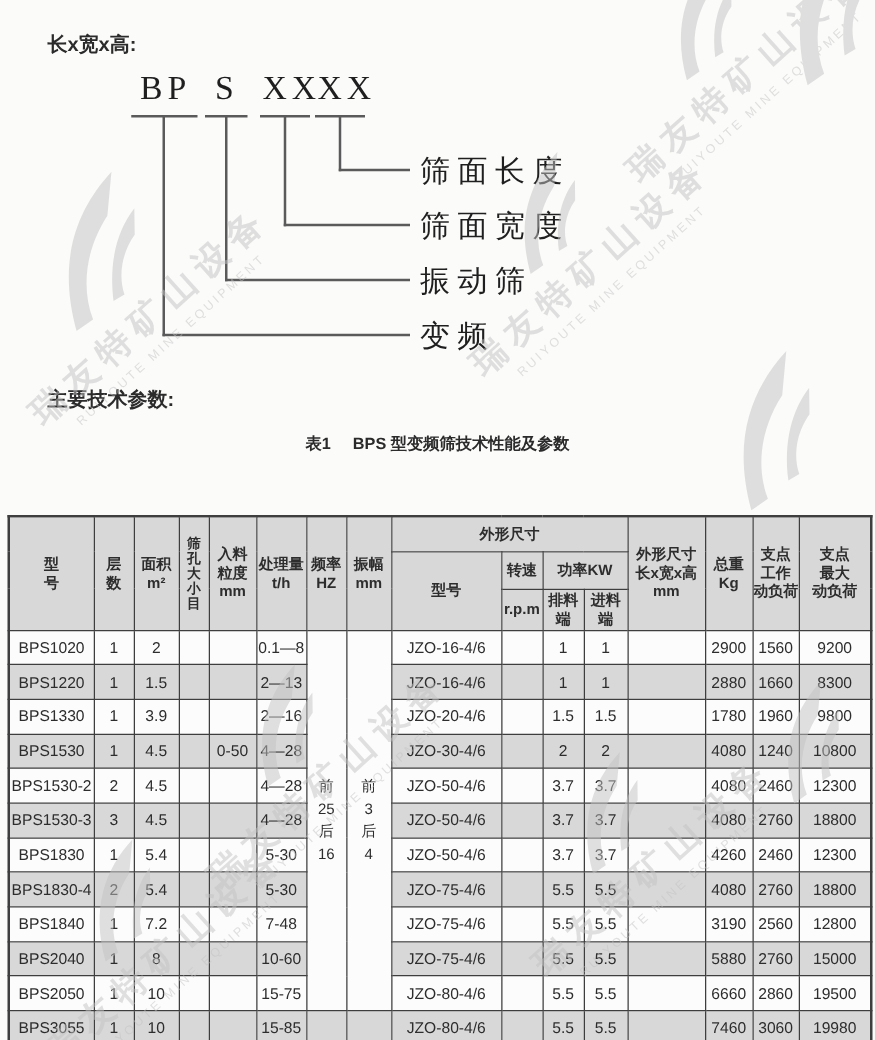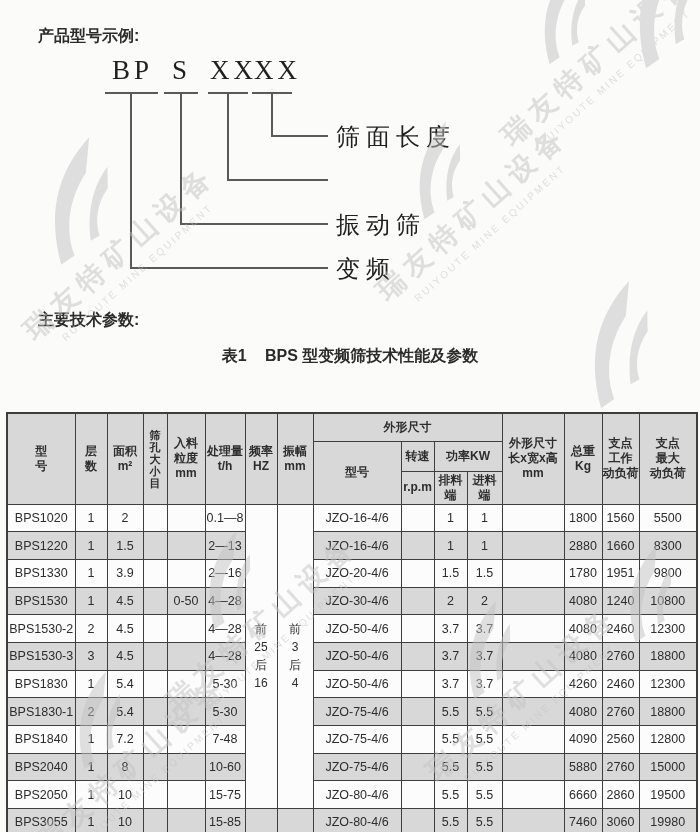--- a/index.html
+++ b/index.html
@@ -15,21 +15,21 @@
       transform:rotate(-42deg);color:#c3c3c3;}
   .wm .cn{font-size:28px;font-weight:700;letter-spacing:7px;white-space:nowrap;}
   .wm .en{font-size:10px;letter-spacing:2.5px;white-space:nowrap;}
   .swoosh{width:92px;height:70px;fill:#c3c3c3;}
   .swoosh.big{width:120px;height:92px;}
   
   .sec-title{position:absolute;left:38px;font-size:16px;font-weight:700;color:#2b2b2b;margin:0;z-index:1;}
   #sec1{top:26px;}
   #sec2{top:310px;}
   .caption{position:absolute;top:346px;left:0;width:700px;text-align:center;
-           font-size:16px;font-weight:700;color:#2b2b2b;z-index:1;}
+           font-size:13px;font-weight:700;color:#2b2b2b;z-index:1;}
   .caption span{margin:0 7px;}
   
   .diagram{position:absolute;left:0;top:0;width:700px;height:300px;z-index:1;}
   .code{position:absolute;top:55px;font-family:"Liberation Serif","DejaVu Serif",serif;
         font-size:27px;letter-spacing:4px;color:#1f1f1f;}
   .dline{position:absolute;background:#5a5a5a;}
   .dlabel{position:absolute;font-family:"Liberation Serif","DejaVu Serif",serif;
           font-size:24px;letter-spacing:6px;color:#1f1f1f;white-space:nowrap;}
   
   table{border-collapse:collapse;table-layout:fixed;width:690px;position:absolute;
@@ -110,21 +110,21 @@
   </div>
   <div class="wm logo-only" style="left:600px;top:560px;">
     <svg class="swoosh" viewBox="0 0 120 90">
         <path d="M8 82 C34 30 72 10 114 6 L88 30 C58 38 34 58 24 84 Z"></path>
         <path d="M46 84 C64 58 86 44 108 40 L94 56 C76 60 62 72 56 86 Z"></path>
       </svg>
 
   </div>
 </div>
 
-<h2 class="sec-title" id="sec1">产品型号示例:</h2>
+<h2 class="sec-title" id="sec1">长x宽x高:</h2>
 
 <div class="diagram">
   <span class="code" style="left:112px;">BP</span>
   <span class="code" style="left:172px;">S</span>
   <span class="code" style="left:210px;">XX</span>
   <span class="code" style="left:254px;">XX</span>
 
   <div class="dline" style="left:105px;top:92px;width:53px;height:2px;"></div>
   <div class="dline" style="left:164px;top:92px;width:34px;height:2px;"></div>
   <div class="dline" style="left:208px;top:92px;width:40px;height:2px;"></div>
@@ -134,20 +134,21 @@
   <div class="dline" style="left:180px;top:92px;width:2px;height:133px;"></div>
   <div class="dline" style="left:227px;top:92px;width:2px;height:89px;"></div>
   <div class="dline" style="left:271px;top:92px;width:2px;height:45px;"></div>
 
   <div class="dline" style="left:271px;top:135px;width:57px;height:2px;"></div>
   <div class="dline" style="left:227px;top:179px;width:101px;height:2px;"></div>
   <div class="dline" style="left:180px;top:223px;width:148px;height:2px;"></div>
   <div class="dline" style="left:130px;top:267px;width:198px;height:2px;"></div>
 
   <span class="dlabel" style="left:336px;top:121px;">筛面长度</span>
+  <span class="dlabel" style="left:336px;top:165px;">筛面宽度</span>
   <span class="dlabel" style="left:336px;top:209px;">振动筛</span>
   <span class="dlabel" style="left:336px;top:253px;">变频</span>
 </div>
 
 <h2 class="sec-title" id="sec2">主要技术参数:</h2>
 
 <div class="caption">
   <span>表1</span>
   <span>BPS 型变频筛技术性能及参数</span>
 </div>
@@ -233,23 +234,23 @@
 16</td>
         <td rowspan="11" class="mergedv">前
 3
 后
 4</td>
         <td>JZO-16-4/6</td>
         <td></td>
         <td>1</td>
         <td>1</td>
         <td></td>
-        <td>1800</td>
+        <td>2900</td>
         <td>1560</td>
-        <td>5500</td>
+        <td>9200</td>
       </tr>
       <tr class="alt">
         <td>BPS1220</td>
         <td>1</td>
         <td>1.5</td>
         <td></td>
         <td></td>
         <td>2—13</td>
         <td>JZO-16-4/6</td>
         <td></td>
@@ -266,21 +267,21 @@
         <td>3.9</td>
         <td></td>
         <td></td>
         <td>2—16</td>
         <td>JZO-20-4/6</td>
         <td></td>
         <td>1.5</td>
         <td>1.5</td>
         <td></td>
         <td>1780</td>
-        <td>1951</td>
+        <td>1960</td>
         <td>9800</td>
       </tr>
       <tr class="alt">
         <td>BPS1530</td>
         <td>1</td>
         <td>4.5</td>
         <td></td>
         <td>0-50</td>
         <td>4—28</td>
         <td>JZO-30-4/6</td>
@@ -334,21 +335,21 @@
         <td>JZO-50-4/6</td>
         <td></td>
         <td>3.7</td>
         <td>3.7</td>
         <td></td>
         <td>4260</td>
         <td>2460</td>
         <td>12300</td>
       </tr>
       <tr class="alt">
-        <td>BPS1830-1</td>
+        <td>BPS1830-4</td>
         <td>2</td>
         <td>5.4</td>
         <td></td>
         <td></td>
         <td>5-30</td>
         <td>JZO-75-4/6</td>
         <td></td>
         <td>5.5</td>
         <td>5.5</td>
         <td></td>
@@ -361,21 +362,21 @@
         <td>1</td>
         <td>7.2</td>
         <td></td>
         <td></td>
         <td>7-48</td>
         <td>JZO-75-4/6</td>
         <td></td>
         <td>5.5</td>
         <td>5.5</td>
         <td></td>
-        <td>4090</td>
+        <td>3190</td>
         <td>2560</td>
         <td>12800</td>
       </tr>
       <tr class="alt">
         <td>BPS2040</td>
         <td>1</td>
         <td>8</td>
         <td></td>
         <td></td>
         <td>10-60</td>

